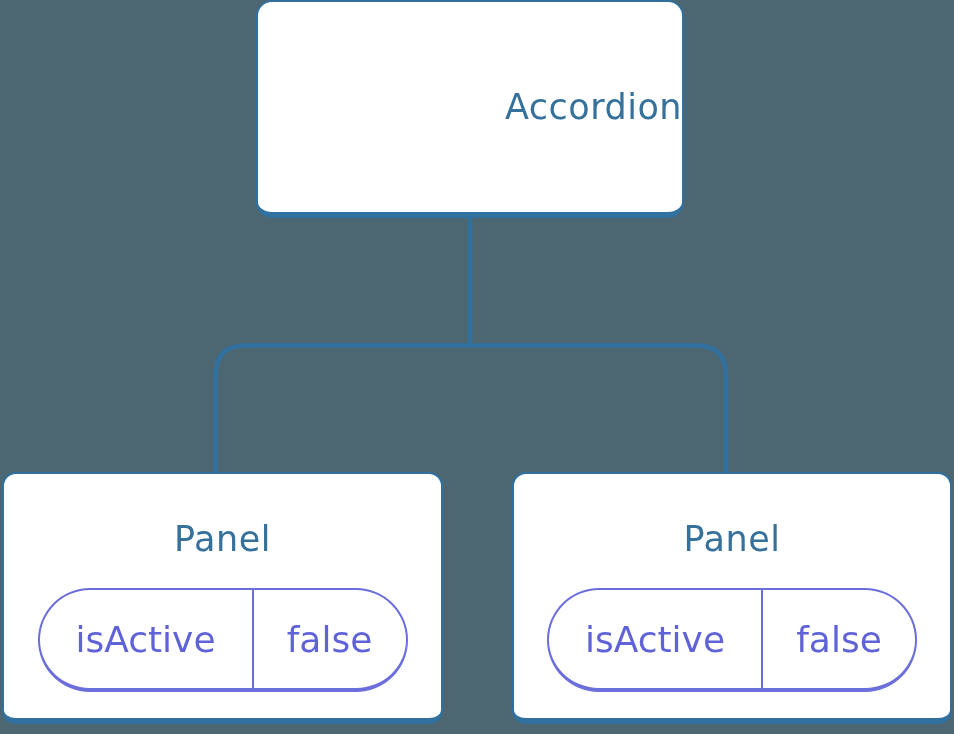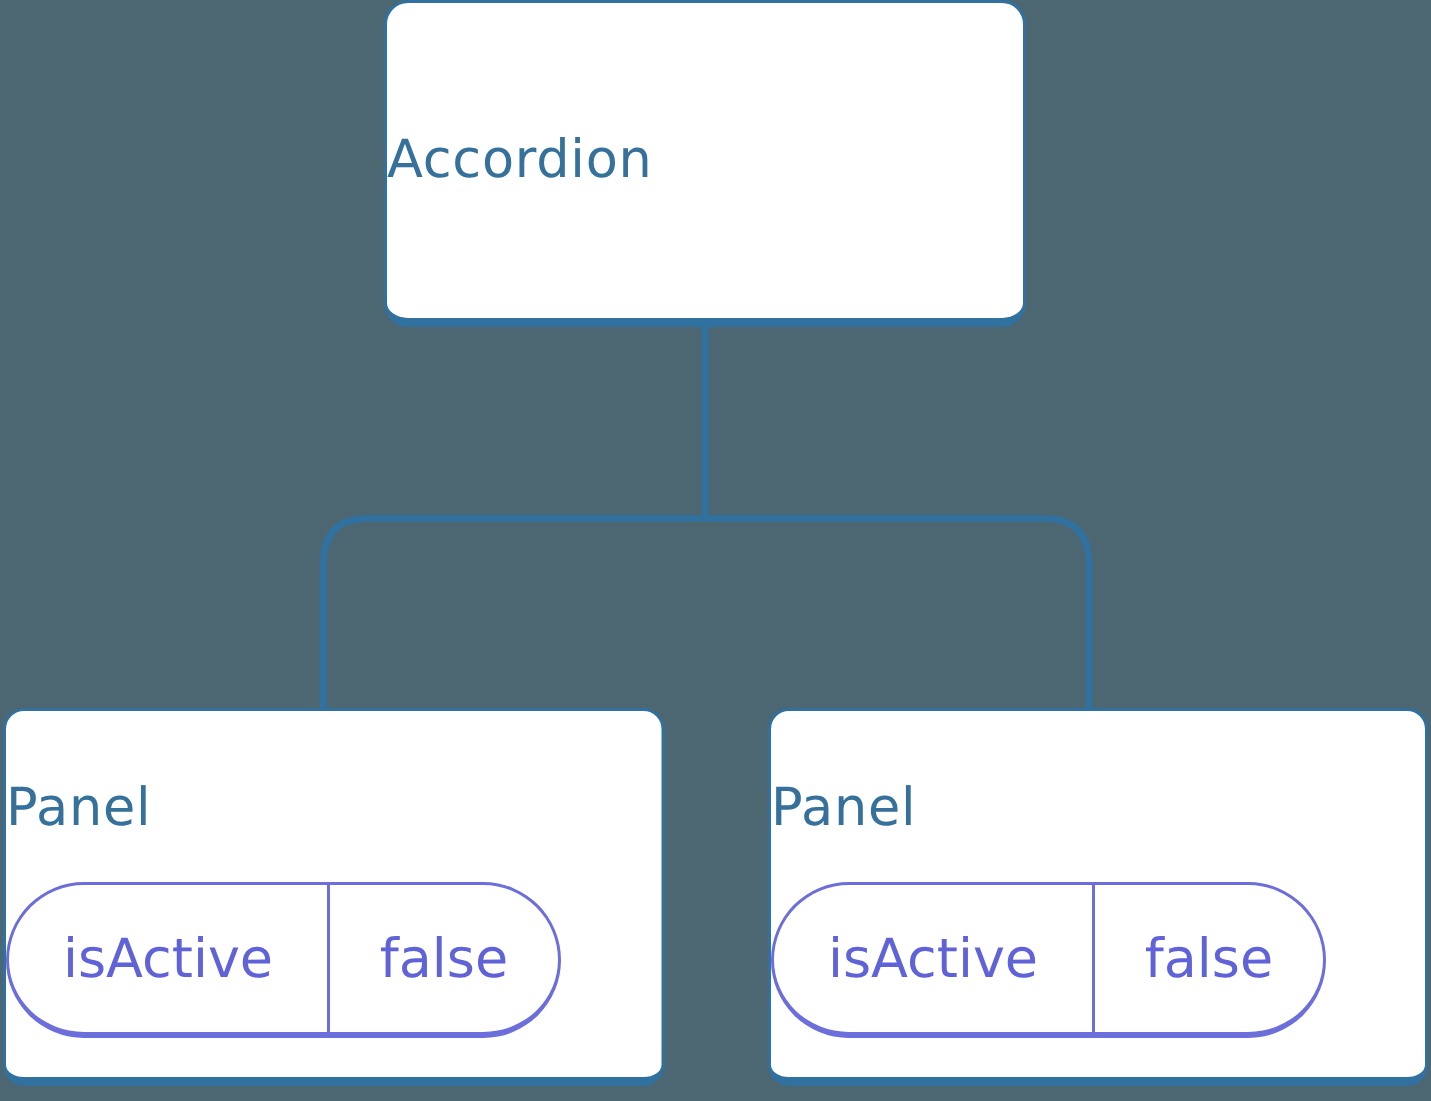--- a/index.html
+++ b/index.html
@@ -28,34 +28,35 @@
     border-bottom-width: 6px;
     box-sizing: border-box;
     z-index: 1;
   }
   .node-root {
     left: 256px; top: 0px;
     width: 428px; height: 218px;
     border-radius: 16px;
     display: flex;
     align-items: center;
-    justify-content: flex-start;
+    justify-content: flex-end;
   }
   .node-label {
     color: #35719B;
     font-size: 35px;
     font-weight: 500;
     letter-spacing: 0.5px;
   }
   .node-panel {
     top: 472px;
     width: 441px; height: 252px;
     border-radius: 14px;
     display: flex;
     flex-direction: column;
+    align-items: center;
     padding-top: 42px;
   }
   .node-panel-left  { left: 2px; }
   .node-panel-right { left: 512px; width: 440px; }
   .panel-title {
     line-height: 46px;
     height: 46px;
   }
   .state-pill {
     margin-top: 26px;

